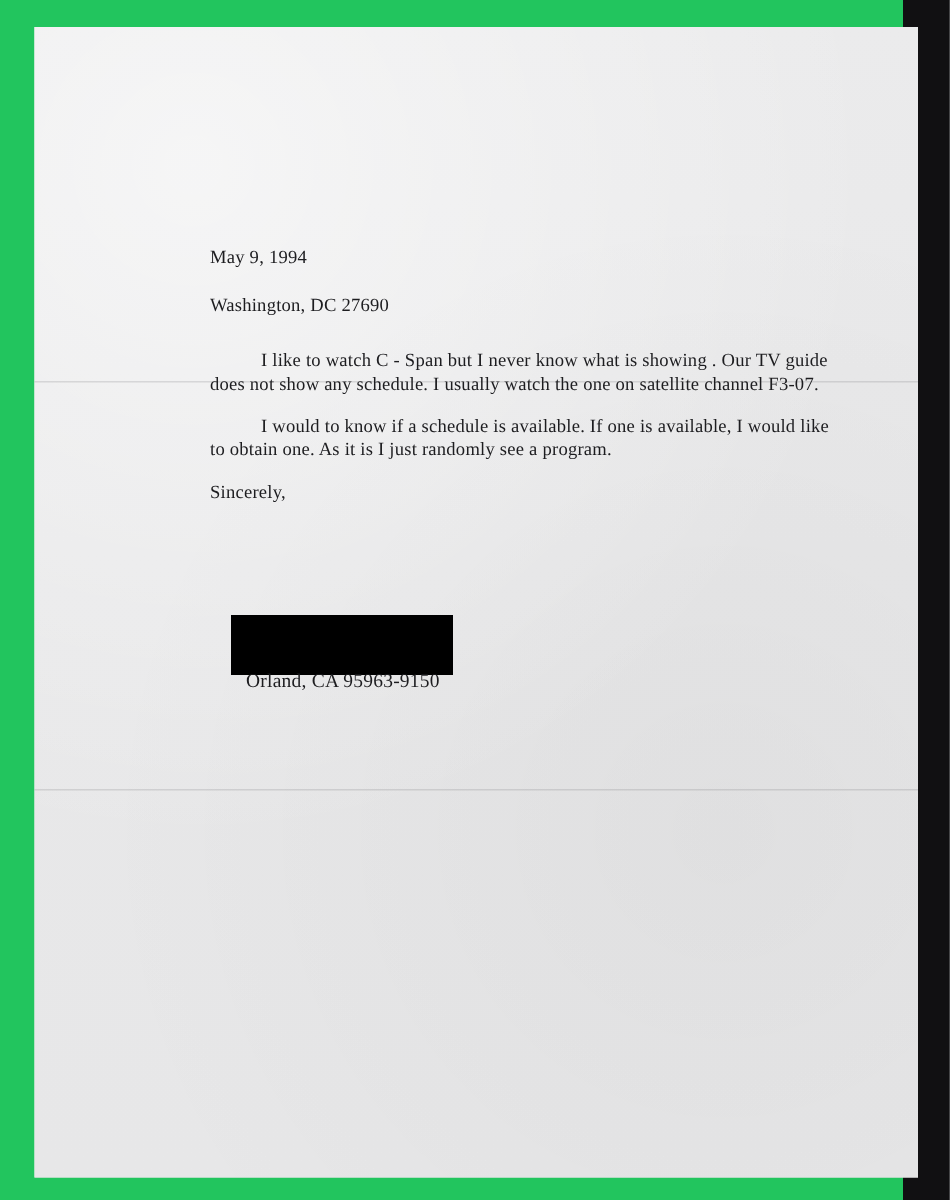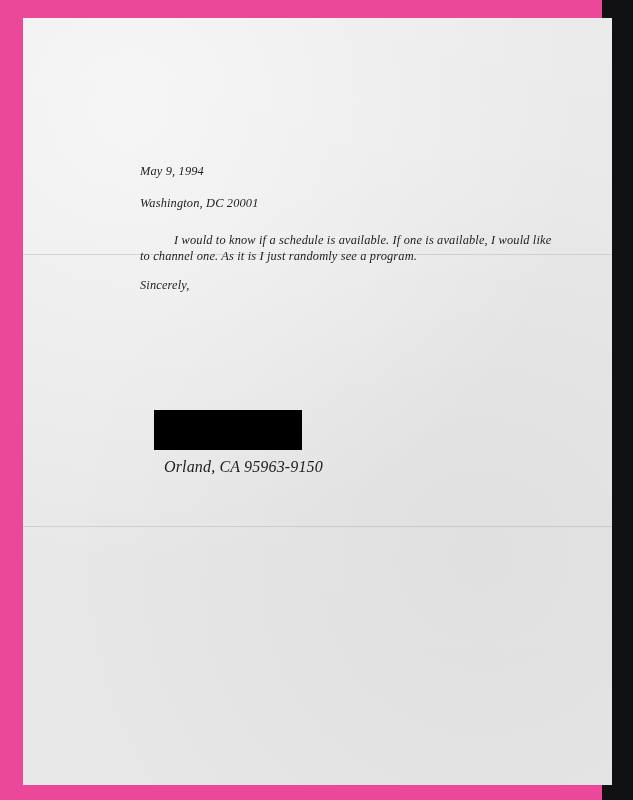--- a/index.html
+++ b/index.html
@@ -12,22 +12,21 @@
     height: 800px;
     overflow: hidden;
     font-family: "Liberation Serif", serif;
   }
 
   
   .scan {
     position: relative;
     width: 602px;
     height: 800px;
-    background: #ec4899;
-    font-style: italic;
+    background: #22c55e;
   }
 
   .page {
     position: absolute;
     left: 23px;
     top: 18px;
     width: 589px;
     height: 767px;
     background: #e9e9ea;
     box-shadow: inset 0 0 30px rgba(0,0,0,0.04);
@@ -87,44 +86,45 @@
     left: 131px;
     top: 392px;
     width: 148px;
     height: 40px;
     background: #000000;
   }
 
   .signature-city {
     position: absolute;
     left: 141px;
-    top: 440px;
+    top: 428px;
     color: #1d1d20;
-    font-size: 16px;
+    font-size: 13px;
     letter-spacing: 0.15px;
   }
 </style>
 </head>
 <body>
 
 <div class="scan">
   <div class="page">
     <div class="paper-tex"></div>
     <div class="fold f1"></div>
     <div class="fold f2"></div>
 
     <div class="letter">
       <div class="date">May 9, 1994</div>
 
       <div class="addr">
-        <span class="blk">Washington, DC 20001</span>
+        <span class="blk">Washington, DC 27690</span>
       </div>
 
 
-      <p class="para">I would to know if a schedule is available.  If one is available, I would like to channel one.  As it is I just randomly see a program.</p>
+      <p class="para">I like to watch C - Span but I never know what is showing .  Our TV guide does not show any schedule.  I usually watch the one on satellite channel F3-07.</p>
+      <p class="para">I would to know if a schedule is available.  If one is available, I would like to obtain one.  As it is I just randomly see a program.</p>
 
       <div class="closing">Sincerely,</div>
     </div>
 
     <div class="redaction"></div>
 
     <div class="signature-city">Orland, CA 95963-9150</div>
   </div>
 </div>
 

